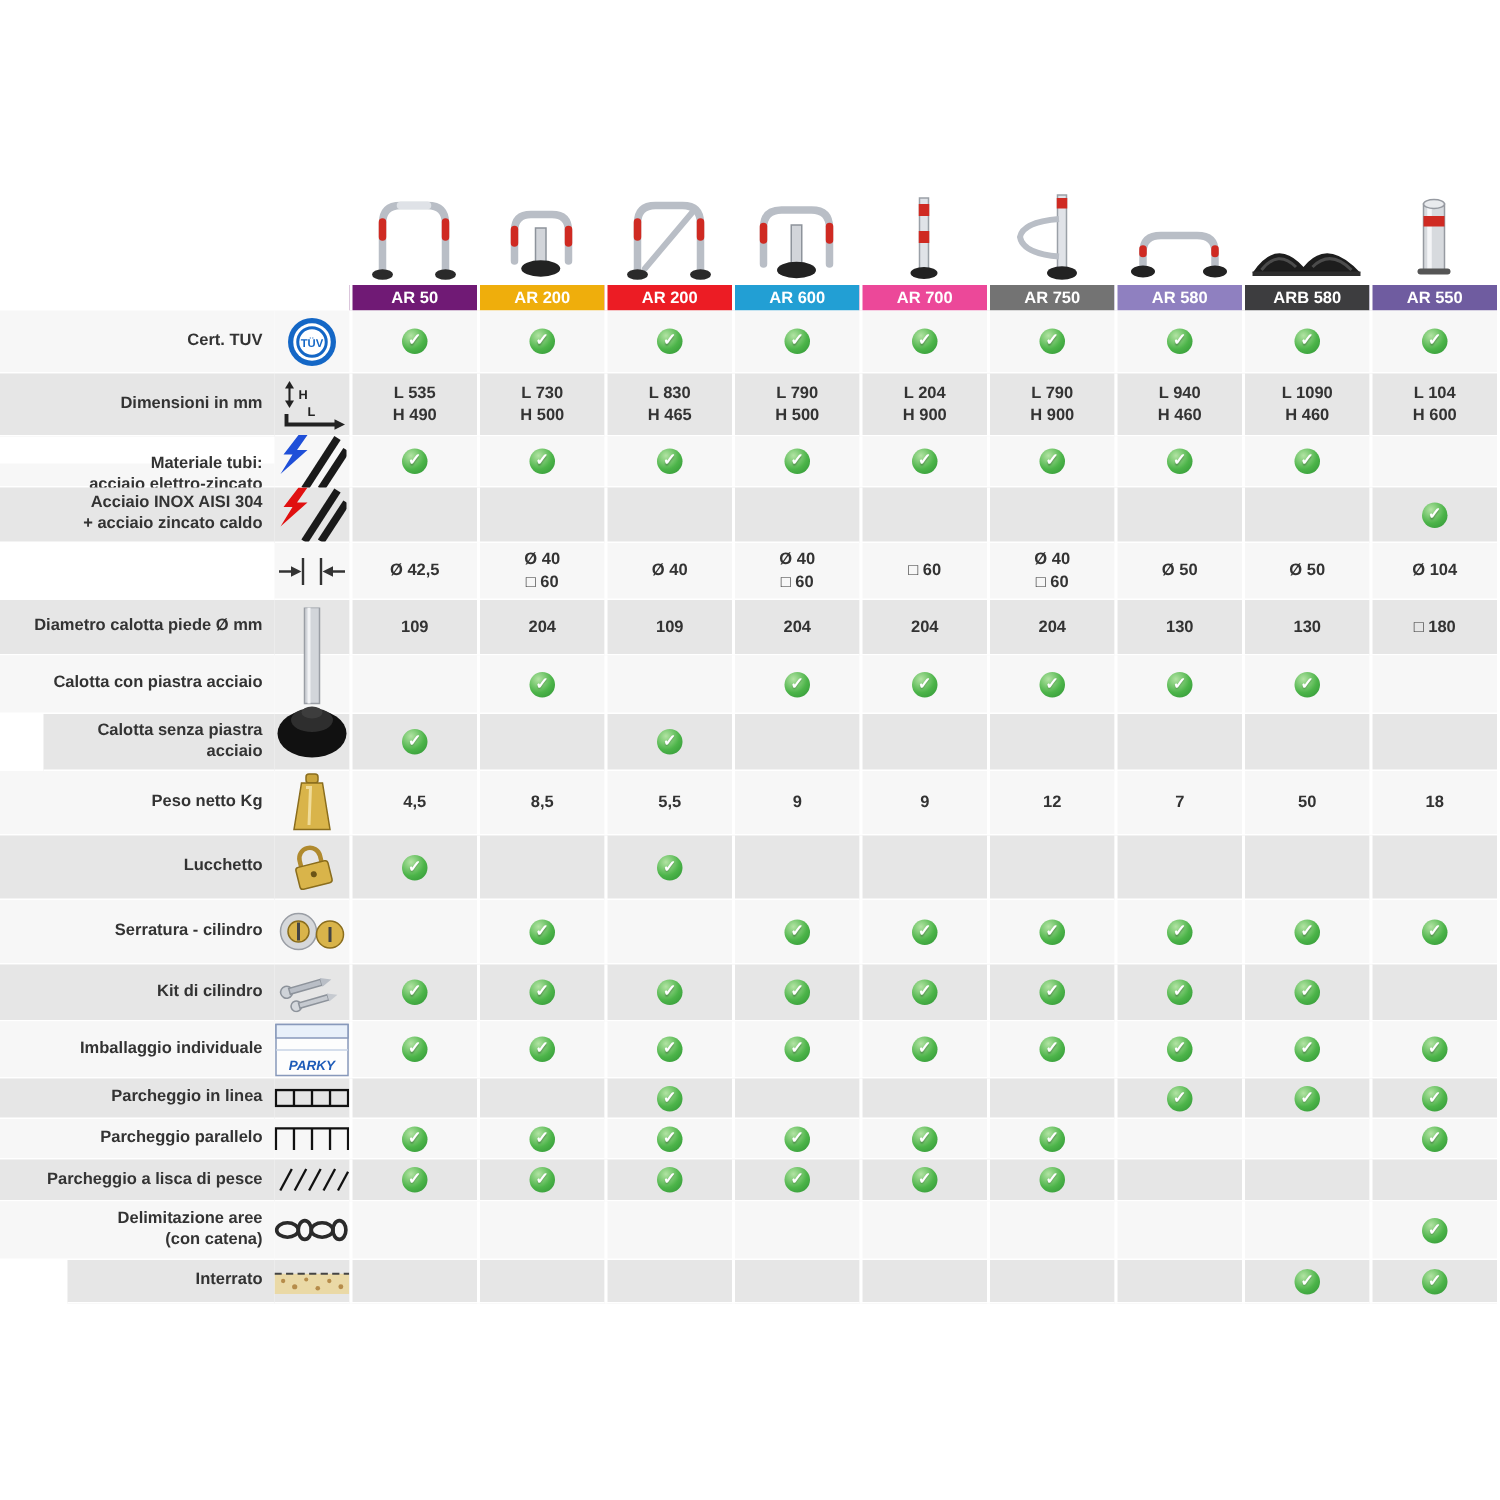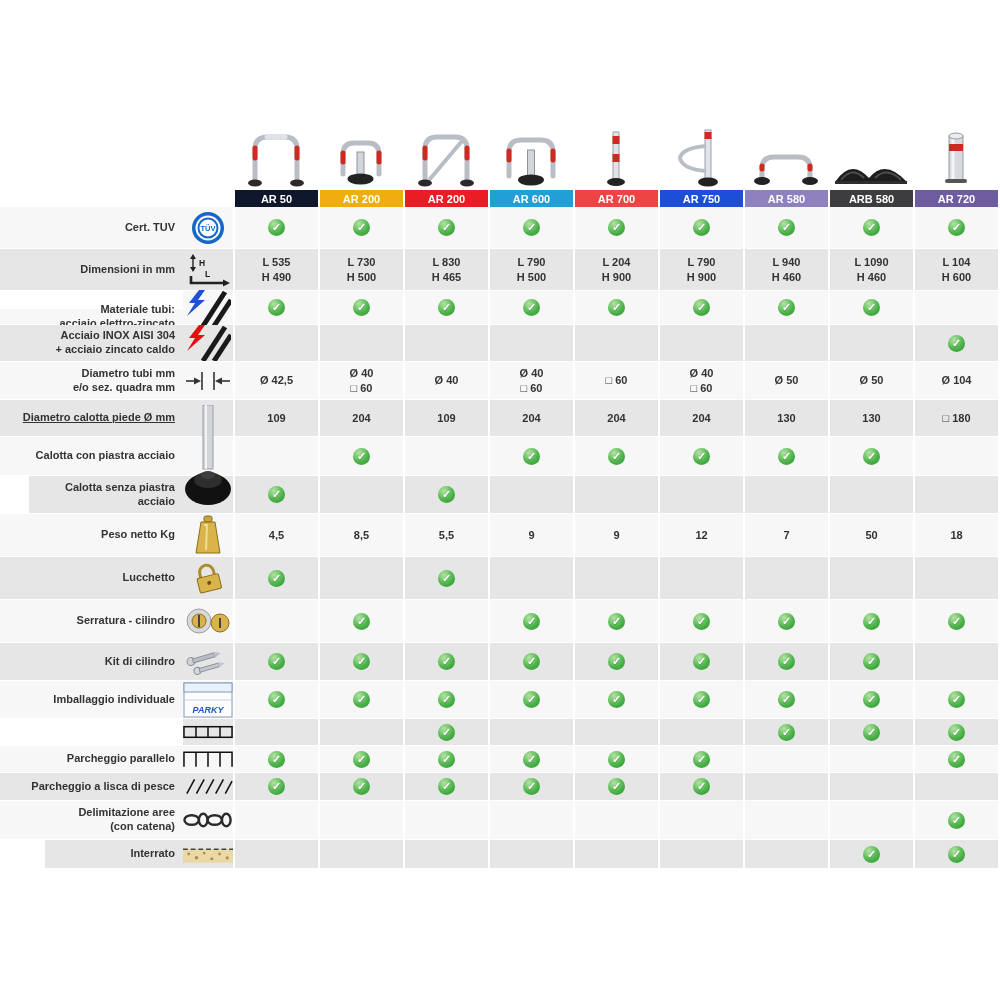--- a/index.html
+++ b/index.html
@@ -64,21 +64,21 @@
     <g fill="none" stroke-linecap="round">
       <path d="M15 58 V25 Q15 13 27 13 H45 Q57 13 57 25 V58" stroke="#b9bec6" stroke-width="5"></path>
       <path d="M15 34 V24" stroke="#cf2a22" stroke-width="5"></path>
       <path d="M57 34 V24" stroke="#cf2a22" stroke-width="5"></path>
       <path d="M27 13 H45" stroke="#dfe2e7" stroke-width="5"></path>
     </g>
     <ellipse cx="15" cy="59" rx="7" ry="3.5" fill="#2a2a2a"></ellipse>
     <ellipse cx="57" cy="59" rx="7" ry="3.5" fill="#2a2a2a"></ellipse>
   </svg>
     </div>
-    <div class="col-head" style="grid-area: 2 / 3; background: #0f172a;">AR 50</div>
+    <div class="col-head" style="grid-area: 2 / 3; background: #701a75;">AR 50</div>
     <div class="product-cell" style="grid-area: 1 / 4;">
       <svg width="72" height="64" viewBox="0 0 72 64">
     <g fill="none" stroke-linecap="round">
       <path d="M18 50 V30 Q18 19 29 19 H43 Q54 19 54 30 V50" stroke="#b9bec6" stroke-width="5"></path>
       <path d="M18 38 V29" stroke="#cf2a22" stroke-width="5"></path>
       <path d="M54 38 V29" stroke="#cf2a22" stroke-width="5"></path>
     </g>
     <rect x="32" y="28" width="7" height="24" fill="#d2d5da" stroke="#8d939b"></rect>
     <ellipse cx="35.5" cy="55" rx="13" ry="5.5" fill="#222"></ellipse>
   </svg>
@@ -110,30 +110,30 @@
     </div>
     <div class="col-head" style="grid-area: 2 / 6; background: rgb(34, 159, 212);">AR 600</div>
     <div class="product-cell" style="grid-area: 1 / 7;">
       <svg width="72" height="64" viewBox="0 0 72 64">
     <rect x="33" y="8" width="6" height="48" fill="#e0e3e8" stroke="#9aa0a7"></rect>
     <rect x="32.5" y="12" width="7" height="8" fill="#cf2a22"></rect>
     <rect x="32.5" y="30" width="7" height="8" fill="#cf2a22"></rect>
     <ellipse cx="36" cy="58" rx="9" ry="4" fill="#222"></ellipse>
   </svg>
     </div>
-    <div class="col-head" style="grid-area: 2 / 7; background: #ef4444;">AR 700</div>
+    <div class="col-head" style="grid-area: 2 / 7; background: #ec4899;">AR 700</div>
     <div class="product-cell" style="grid-area: 1 / 8;">
       <svg width="72" height="64" viewBox="0 0 72 64">
     <rect x="40" y="6" width="6" height="50" fill="#e0e3e8" stroke="#9aa0a7"></rect>
     <rect x="39.5" y="8" width="7" height="7" fill="#cf2a22"></rect>
     <path d="M41 22 Q17 24 15 34 Q17 45 41 47" fill="none" stroke="#b9bec6" stroke-width="4"></path>
     <ellipse cx="43" cy="58" rx="10" ry="4.5" fill="#222"></ellipse>
   </svg>
     </div>
-    <div class="col-head" style="grid-area: 2 / 8; background: #1d4ed8;">AR 750</div>
+    <div class="col-head" style="grid-area: 2 / 8; background: #737373;">AR 750</div>
     <div class="product-cell" style="grid-area: 1 / 9;">
       <svg width="72" height="64" viewBox="0 0 72 64">
     <g fill="none" stroke-linecap="round">
       <path d="M12 56 V44 Q12 33 24 33 H48 Q60 33 60 44 V56" stroke="#b9bec6" stroke-width="5"></path>
       <path d="M12 45 V42" stroke="#cf2a22" stroke-width="5"></path>
       <path d="M60 45 V42" stroke="#cf2a22" stroke-width="5"></path>
     </g>
     <ellipse cx="12" cy="57" rx="8" ry="4" fill="#222"></ellipse>
     <ellipse cx="60" cy="57" rx="8" ry="4" fill="#222"></ellipse>
   </svg>
@@ -150,21 +150,21 @@
     <div class="col-head" style="grid-area: 2 / 10; background: rgb(61, 61, 63);">ARB 580</div>
     <div class="product-cell" style="grid-area: 1 / 11;">
       <svg width="72" height="64" viewBox="0 0 72 64">
     <rect x="29" y="12" width="14" height="44" fill="#d7dade" stroke="#969aa1"></rect>
     <line x1="33" y1="12" x2="33" y2="56" stroke="#f4f5f7" stroke-width="3"></line>
     <ellipse cx="36" cy="12" rx="7" ry="3" fill="#e9ebee" stroke="#969aa1"></ellipse>
     <rect x="29" y="20" width="14" height="7" fill="#cf2a22"></rect>
     <rect x="25" y="55" width="22" height="4" rx="2" fill="#555"></rect>
   </svg>
     </div>
-    <div class="col-head" style="grid-area: 2 / 11; background: rgb(111, 92, 160);">AR 720</div>
+    <div class="col-head" style="grid-area: 2 / 11; background: rgb(111, 92, 160);">AR 550</div>
     <div class="row-label row-light" style="grid-area: 3 / 1;">Cert. TUV</div>
     <div class="icon-cell row-light" style="grid-area: 3 / 2;">
       <svg width="36" height="36" viewBox="0 0 36 36">
     <circle cx="18" cy="18" r="16" fill="#1467c6"></circle>
     <circle cx="18" cy="18" r="12.5" fill="#fff"></circle>
     <circle cx="18" cy="18" r="9.5" fill="none" stroke="#1467c6" stroke-width="2"></circle>
     <text x="18" y="21" text-anchor="middle" font-size="7.5" font-weight="bold" fill="#1467c6" font-family="Liberation Sans, sans-serif">TÜV</text>
   </svg>
     </div>
     <div class="cell row-light" style="grid-area: 3 / 3;"><span class="check">✓</span></div>
@@ -239,22 +239,20 @@
     </div>
     <div class="cell row-dark" style="grid-area: 6 / 3;"></div>
     <div class="cell row-dark" style="grid-area: 6 / 4;"></div>
     <div class="cell row-dark" style="grid-area: 6 / 5;"></div>
     <div class="cell row-dark" style="grid-area: 6 / 6;"></div>
     <div class="cell row-dark" style="grid-area: 6 / 7;"></div>
     <div class="cell row-dark" style="grid-area: 6 / 8;"></div>
     <div class="cell row-dark" style="grid-area: 6 / 9;"></div>
     <div class="cell row-dark" style="grid-area: 6 / 10;"></div>
     <div class="cell row-dark" style="grid-area: 6 / 11;"><span class="check">✓</span></div>
-    <div class="row-label row-light" style="grid-area: 7 / 1;">Diametro tubi mm
-e/o sez. quadra mm</div>
     <div class="icon-cell row-light" style="grid-area: 7 / 2;">
       <svg width="46" height="22" viewBox="0 0 46 22">
     <g stroke="#333" stroke-width="1.6">
       <line x1="1" y1="11" x2="12" y2="11"></line>
       <line x1="17" y1="2" x2="17" y2="20"></line>
       <line x1="29" y1="2" x2="29" y2="20"></line>
       <line x1="34" y1="11" x2="45" y2="11"></line>
     </g>
     <polygon points="16,11 9,7.5 9,14.5" fill="#333"></polygon>
     <polygon points="30,11 37,7.5 37,14.5" fill="#333"></polygon>
@@ -265,21 +263,21 @@
 □ 60</div>
     <div class="cell row-light" style="grid-area: 7 / 5;">Ø 40</div>
     <div class="cell row-light" style="grid-area: 7 / 6;">Ø 40
 □ 60</div>
     <div class="cell row-light" style="grid-area: 7 / 7;">□ 60</div>
     <div class="cell row-light" style="grid-area: 7 / 8;">Ø 40
 □ 60</div>
     <div class="cell row-light" style="grid-area: 7 / 9;">Ø 50</div>
     <div class="cell row-light" style="grid-area: 7 / 10;">Ø 50</div>
     <div class="cell row-light" style="grid-area: 7 / 11;">Ø 104</div>
-    <div class="row-label row-dark" style="grid-area: 8 / 1; text-decoration: underline;">Diametro calotta piede Ø mm</div>
+    <div class="row-label row-dark" style="grid-area: 8 / 1;">Diametro calotta piede Ø mm</div>
     <div class="icon-cell row-dark" style="grid-area: 8 / 2;"></div>
     <div class="cell row-dark" style="grid-area: 8 / 3;">109</div>
     <div class="cell row-dark" style="grid-area: 8 / 4;">204</div>
     <div class="cell row-dark" style="grid-area: 8 / 5;">109</div>
     <div class="cell row-dark" style="grid-area: 8 / 6;">204</div>
     <div class="cell row-dark" style="grid-area: 8 / 7;">204</div>
     <div class="cell row-dark" style="grid-area: 8 / 8;">204</div>
     <div class="cell row-dark" style="grid-area: 8 / 9;">130</div>
     <div class="cell row-dark" style="grid-area: 8 / 10;">130</div>
     <div class="cell row-dark" style="grid-area: 8 / 11;">□ 180</div>
@@ -395,20 +393,21 @@
     </div>
     <div class="cell row-light" style="grid-area: 15 / 3;"><span class="check">✓</span></div>
     <div class="cell row-light" style="grid-area: 15 / 4;"><span class="check">✓</span></div>
     <div class="cell row-light" style="grid-area: 15 / 5;"><span class="check">✓</span></div>
     <div class="cell row-light" style="grid-area: 15 / 6;"><span class="check">✓</span></div>
     <div class="cell row-light" style="grid-area: 15 / 7;"><span class="check">✓</span></div>
     <div class="cell row-light" style="grid-area: 15 / 8;"><span class="check">✓</span></div>
     <div class="cell row-light" style="grid-area: 15 / 9;"><span class="check">✓</span></div>
     <div class="cell row-light" style="grid-area: 15 / 10;"><span class="check">✓</span></div>
     <div class="cell row-light" style="grid-area: 15 / 11;"><span class="check">✓</span></div>
+    <div class="row-label row-dark" style="grid-area: 16 / 1;">Parcheggio in linea</div>
     <div class="icon-cell row-dark" style="grid-area: 16 / 2;">
       <svg width="52" height="14" viewBox="0 0 52 14">
     <g fill="none" stroke="#111" stroke-width="1.6">
       <rect x="1" y="1.5" width="50" height="11"></rect>
       <line x1="13.5" y1="1.5" x2="13.5" y2="12.5"></line>
       <line x1="26" y1="1.5" x2="26" y2="12.5"></line>
       <line x1="38.5" y1="1.5" x2="38.5" y2="12.5"></line>
     </g>
   </svg>
     </div>

